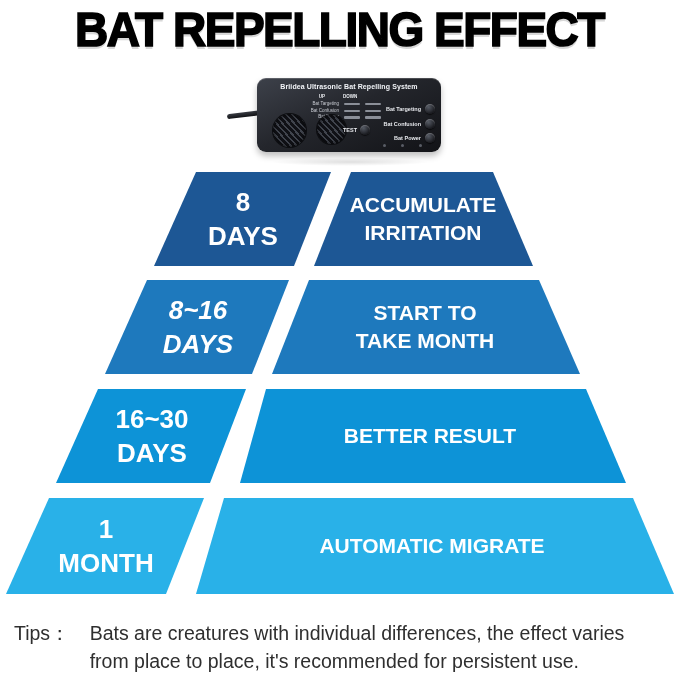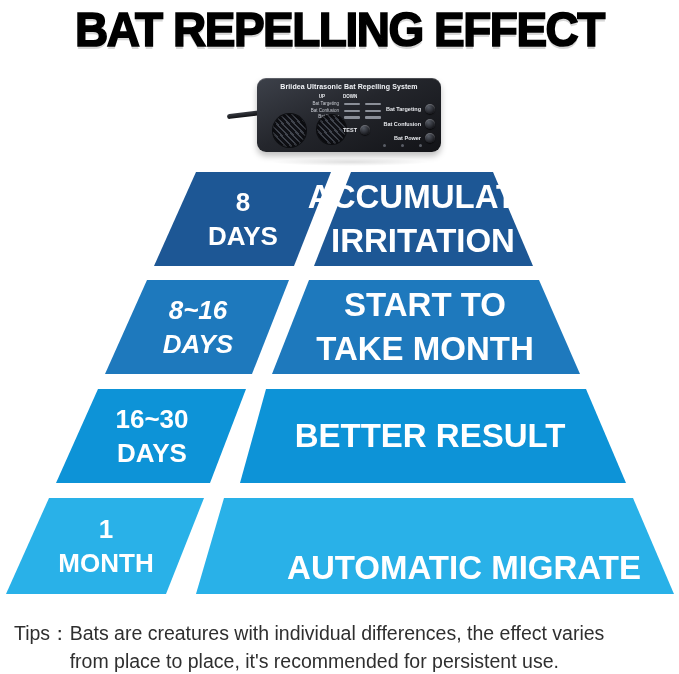--- a/index.html
+++ b/index.html
@@ -69,31 +69,31 @@
   }
 
   
   .pyr-svg { position: absolute; left: 0; top: 0; width: 679px; height: 674px; }
   .tier-label {
     position: absolute; transform: translate(-50%, -50%);
     color: #fff; font-weight: bold; text-align: center;
     white-space: pre-line; line-height: 1.32; letter-spacing: 0px;
   }
   .dur { font-size: 26px; }
-  .eff { font-size: 33px; }
+  .eff { font-size: 21px; }
   .eff.one-line { white-space: nowrap; }
 
   
   .tips {
     position: absolute; left: 14px; top: 620px; width: 655px;
     display: flex; align-items: flex-start;
     font-size: 19.5px; color: #2f2f2f; line-height: 1.42;
   }
   .tips .tips-label { flex: 0 0 auto; white-space: nowrap; text-align: right; }
-  .tips .tips-text { max-width: 575px; }
+  .tips .tips-text { max-width: 575px; margin-left: 20px; }
 </style>
 </head>
 <body>
 
 <div class="stage">
 
   <h1 class="page-title">BAT REPELLING EFFECT</h1>
 
   <div class="device-shadow"></div>
   <div class="device">
@@ -169,20 +169,20 @@
 DAYS</div>
   <div class="tier-label eff" style="left:425px; top:327px;">START TO
 TAKE MONTH</div>
 
   <div class="tier-label dur" style="left:152px; top:436px;">16~30
 DAYS</div>
   <div class="tier-label eff one-line" style="left:430px; top:436px;">BETTER RESULT</div>
 
   <div class="tier-label dur" style="left:106px; top:546px;">1
 MONTH</div>
-  <div class="tier-label eff one-line" style="left:432px; top:568px;margin-left:32px;">AUTOMATIC MIGRATE</div>
+  <div class="tier-label eff one-line" style="left:432px; top:546px;">AUTOMATIC MIGRATE</div>
 
   <div class="tips">
     <span class="tips-label">Tips：</span>
     <span class="tips-text">Bats are creatures with individual differences, the effect varies from place to place, it's recommended for persistent use.</span>
   </div>
 
 </div>
 
 </body></html>

